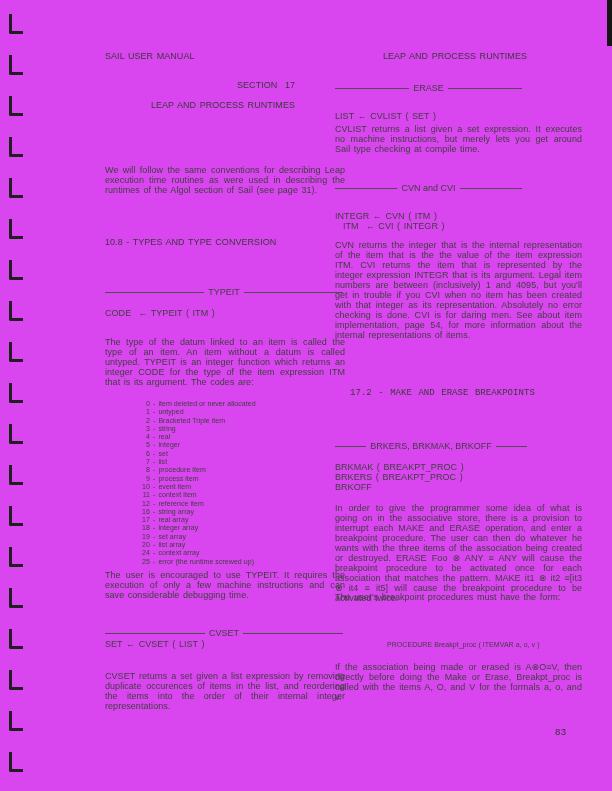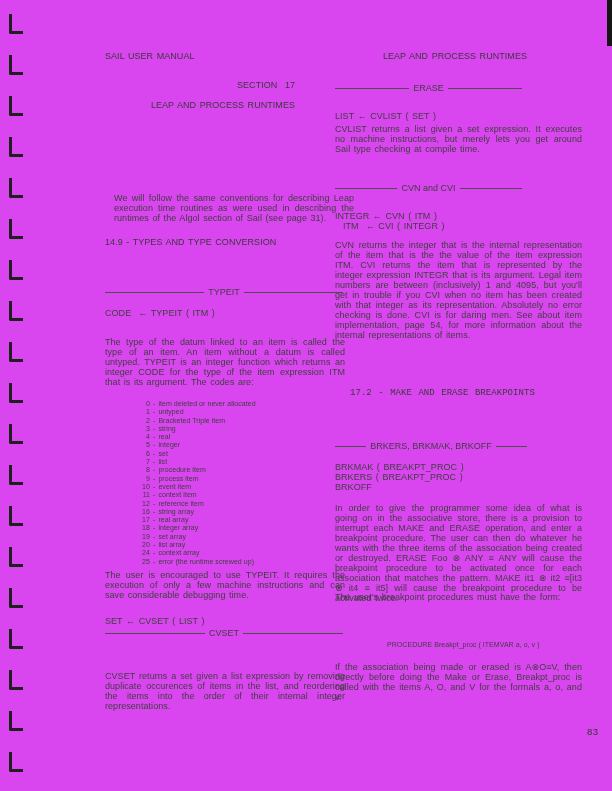--- a/index.html
+++ b/index.html
@@ -61,23 +61,23 @@
     </div>
   <div class="corner-strip"></div>
 
   <div class="col col-left">
     <div class="b t head" style="top:51px;left:0;">SAIL USER MANUAL</div>
 
     <div class="b t c ws5 head" style="top:80px;left:0;width:190px;">SECTION  17</div>
 
     <div class="b t c head" style="top:100px;left:0;width:190px;">LEAP AND PROCESS RUNTIMES</div>
 
-    <div class="b t j" style="top:165px;left:9px;width:240px;margin-top:28px;">We will follow the same conventions for describing Leap execution time routines as were used in describing the runtimes of the Algol section of Sail (see page 31).</div>
-
-    <div class="b t head" style="top:237px;left:0;">14.9 - TYPES AND TYPE CONVERSION</div>
+    <div class="b t j" style="top:165px;left:0;width:240px;">We will follow the same conventions for describing Leap execution time routines as were used in describing the runtimes of the Algol section of Sail (see page 31).</div>
+
+    <div class="b t head" style="top:237px;left:0;">10.8 - TYPES AND TYPE CONVERSION</div>
 
     <div class="b rule" style="top:287px;left:0;width:238px;">
       <span class="ln"></span>
       <span class="lb">TYPEIT</span>
       <span class="ln"></span>
     </div>
 
     <div class="b t pre" style="top:308px;left:0;">CODE  ← TYPEIT ( ITM )</div>
 
     <div class="b t j" style="top:337px;left:0;width:240px;">The type of the datum linked to an item is called the type of an item.  An item without a datum is called untyped.  TYPEIT is an integer function which returns an integer CODE for the type of the item expression ITM that is its argument. The codes are:</div>
@@ -206,21 +206,21 @@
       </div>
 
     <div class="b t j" style="top:570px;left:0;width:240px;">The user is encouraged to use TYPEIT.  It requires the execution of only a few  machine instructions and can save considerable debugging time.</div>
 
     <div class="b rule" style="top:628px;left:0;width:238px;">
       <span class="ln"></span>
       <span class="lb">CVSET</span>
       <span class="ln"></span>
     </div>
 
-    <div class="b t pre" style="top:616px;left:0;">SET ← CVSET ( LIST )</div>
+    <div class="b t pre" style="top:639px;left:0;">SET ← CVSET ( LIST )</div>
 
     <div class="b t j" style="top:671px;left:0;width:240px;">CVSET returns a set given a list expression by removing duplicate occurences of items in the list, and reordering the items into the order of their internal integer representations.</div>
   </div>
 
   <div class="col col-right">
     <div class="b t head" style="top:51px;left:0;width:192px;text-align:right;">LEAP AND PROCESS RUNTIMES</div>
 
     <div class="b rule" style="top:83px;left:0;width:187px;">
       <span class="ln"></span>
       <span class="lb">ERASE</span>
@@ -261,15 +261,15 @@
 
     <div class="b t j" style="top:503px;left:0;width:247px;">In order to give the programmer some idea of what is going on in the associative store, there is a provision to interrupt each MAKE and ERASE operation, and enter a breakpoint procedure.  The user can then do whatever he wants with the three items of the association being created or destroyed.  ERASE Foo ⊗ ANY ≡ ANY will cause the breakpoint procedure to be activated once for each association that matches the pattern.   MAKE it1 ⊗ it2 ≡[it3 ⊗ it4 ≡ it5] will cause the breakpoint procedure to be activated twice.</div>
 
     <div class="b t" style="top:592px;left:0;width:247px;">The user's breakpoint procedures must have the form:</div>
 
     <div class="b small pre" style="top:641px;left:52px;">PROCEDURE Breakpt_proc ( ITEMVAR a, o, v )</div>
 
     <div class="b t j" style="top:662px;left:0;width:247px;">If the association being made or erased is A⊗O≡V, then directly before doing the Make or Erase, Breakpt_proc is called with the items A, O, and V for the formals a, o, and v.</div>
   </div>
 
-  <div class="b pageno" style="position:absolute;top:726px;left:555px;margin-left:32px;">83</div>
+  <div class="b pageno" style="position:absolute;top:726px;left:555px;">83</div>
 
 </div>
 
 </body></html>

